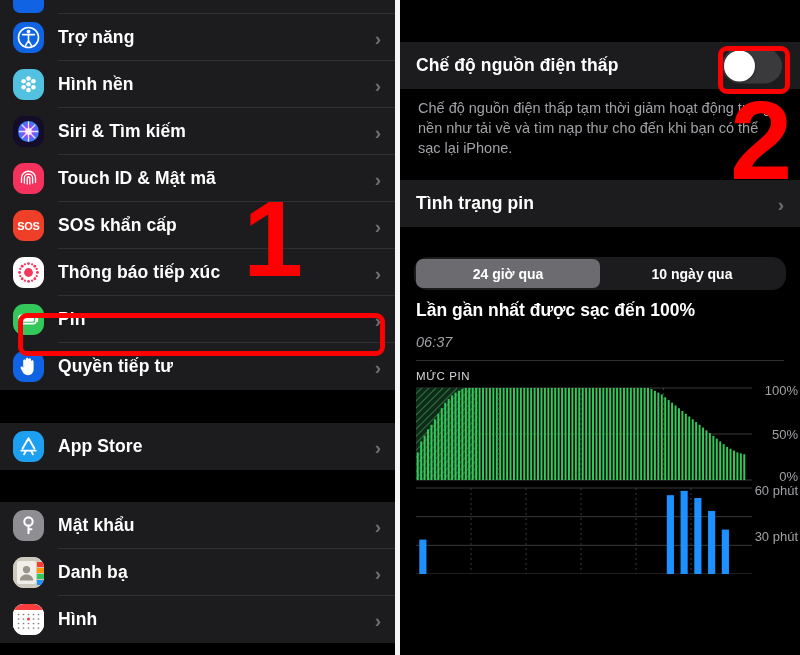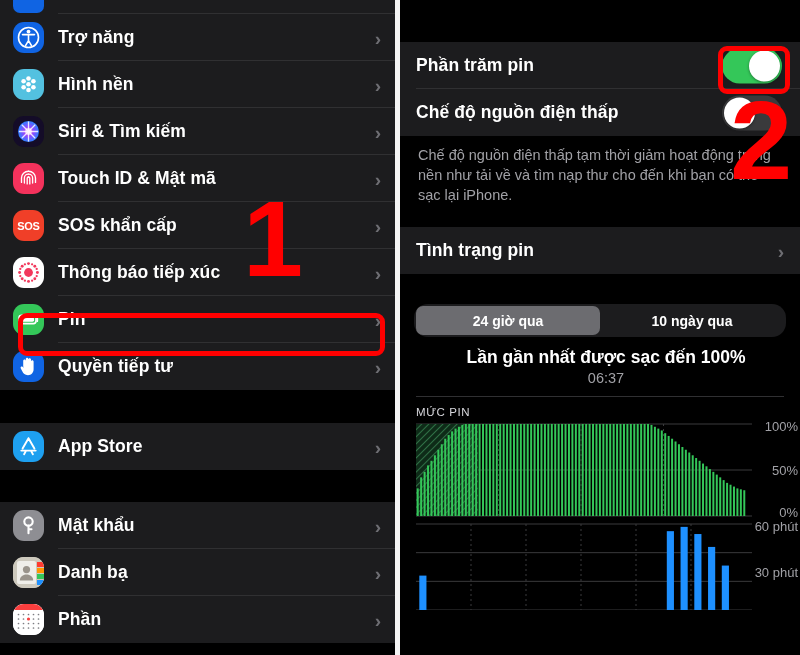--- a/index.html
+++ b/index.html
@@ -107,23 +107,23 @@
   .seg-wrap { background: #000; padding: 10px 14px 6px 14px; }
   .seg {
     display: flex; background: #1c1c1e; border-radius: 14px; padding: 2px; height: 33px;
   }
   .seg-item {
     flex: 1; display: flex; align-items: center; justify-content: center;
     font-size: 14px; font-weight: 700; color: #fff; border-radius: 7px;
   }
   .seg-item.active { background: #6c6c70; }
 
-  .last-charge { background:#000; padding: 4px 4px 0 16px; text-align: center; }
+  .last-charge { background:#000; padding: 4px 4px 0 16px; }
   .lc-title { color:#fff; font-size:17.5px; font-weight:700; }
-  .lc-time  { color:#a1a1a6; font-size:14.5px; margin-top: 2px; }
+  .lc-time  { color:#a1a1a6; font-size:14.5px; margin-top: 13px; font-style: italic; }
   .hr { height:1px; background:#303032; margin: 10px 16px 0 16px; }
 
   .chart-head { color:#d8d8dd; font-size:11.5px; letter-spacing:.6px; padding: 9px 0 4px 16px; }
 
   .chart-area { position: relative; margin: 0 0 0 16px; }
   .axis-labels { position:absolute; right:0; top:0; bottom:0; width:52px; }
   .axis-labels span { position:absolute; right:2px; color:#a1a1a6; font-size:13px; transform: translateY(-50%); }
 
   
   .callout {
@@ -357,46 +357,39 @@
                 <circle cx="25.5" cy="19.5" r=".85"></circle>
               <circle cx="5.5" cy="24" r=".85"></circle>
                 <circle cx="10.5" cy="24" r=".85"></circle>
                 <circle cx="15.5" cy="24" r=".85"></circle>
                 <circle cx="20.5" cy="24" r=".85"></circle>
                 <circle cx="25.5" cy="24" r=".85"></circle>
             </g>
             <circle cx="15.5" cy="15" r="1.6" fill="#fa3e3e"></circle>
           </svg>
         </div>
-        <div class="row-label">Phần</div>
+        <div class="row-label">Hình</div>
         <div class="chev">›</div>
 
       </div>
     </div>
 
     <div class="hl-box" style="left:18px; top:313px; width:367px; height:43px;"></div>
 
     <div class="callout" style="left:243px; top:196px; font-size:108px;">1</div>
   </div>
 
   <div id="divider"></div>
 
   <div id="right-panel">
 
     <div class="r-gap" style="height:6px"></div>
     <div class="r-gap" style="height:36px"></div>
 
     <div class="r-group">
-      <div class="r-row">
-        <div class="r-label">Phần trăm pin</div>
-        <div class="toggle on">
-          <div class="knob"></div>
-        </div>
-        <div class="sep"></div>
-      </div>
 
       <div class="r-row">
         <div class="r-label">Chế độ nguồn điện thấp</div>
         <div class="toggle off">
           <div class="knob"></div>
         </div>
       </div>
     </div>
 
     <div class="desc">Chế độ nguồn điện thấp tạm thời giảm hoạt động trong nền như tải về và tìm nạp thư cho đến khi bạn có thể sạc lại iPhone.</div>

